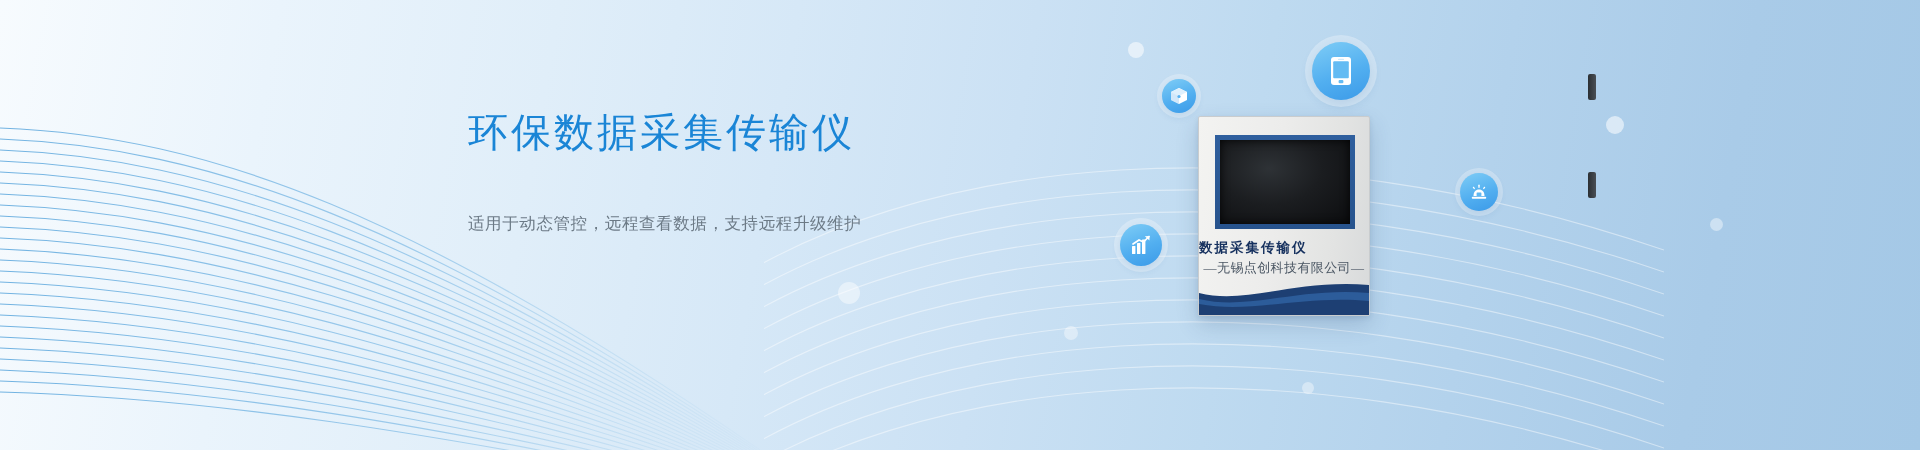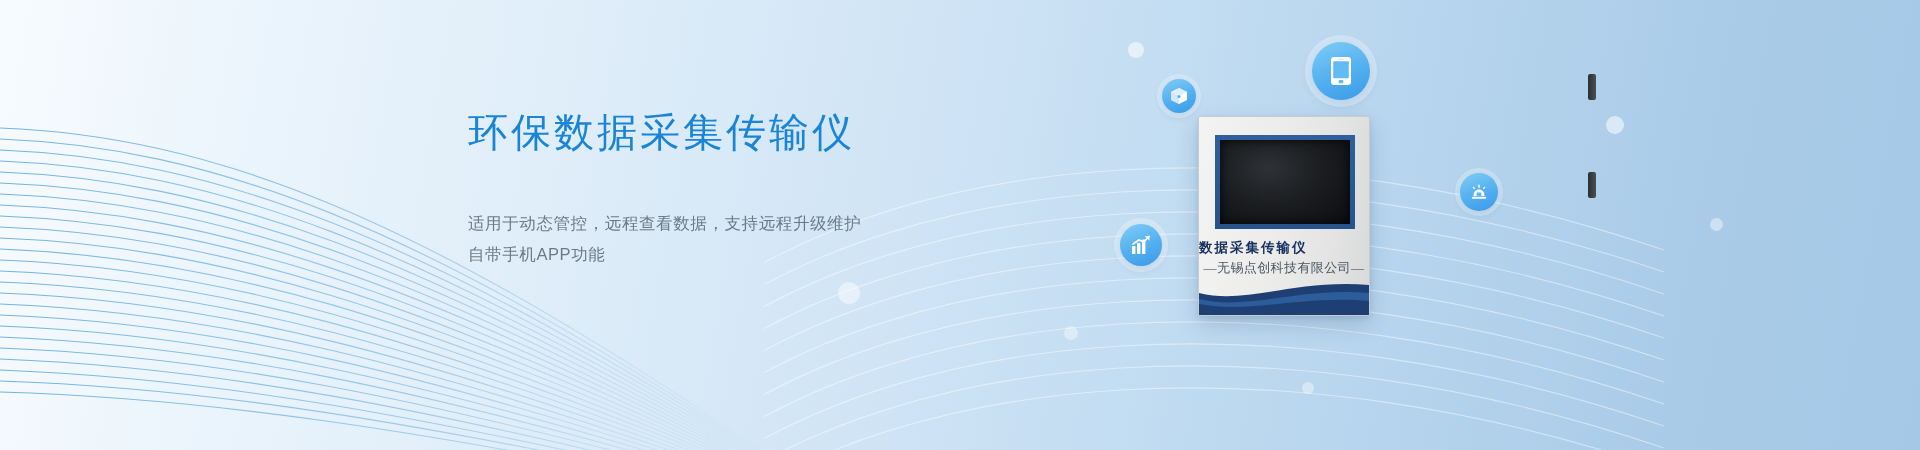--- a/index.html
+++ b/index.html
@@ -200,21 +200,20 @@
     <span class="soft-dot dot-d"></span>
     <span class="soft-dot dot-e"></span>
     <span class="soft-dot dot-f"></span>
   </div>
 
   <div class="copy">
     <h1 class="headline">环保数据采集传输仪</h1>
 
     <div class="sub-list">
       <p class="sub-line">适用于动态管控，远程查看数据，支持远程升级维护</p>
-      <p class="sub-line">自带手机APP功能</p>
     </div>
   </div>
 
   <div class="device-stage">
 
     <div class="device">
       <div class="device-bezel">
         <div class="device-screen"></div>
       </div>
 

